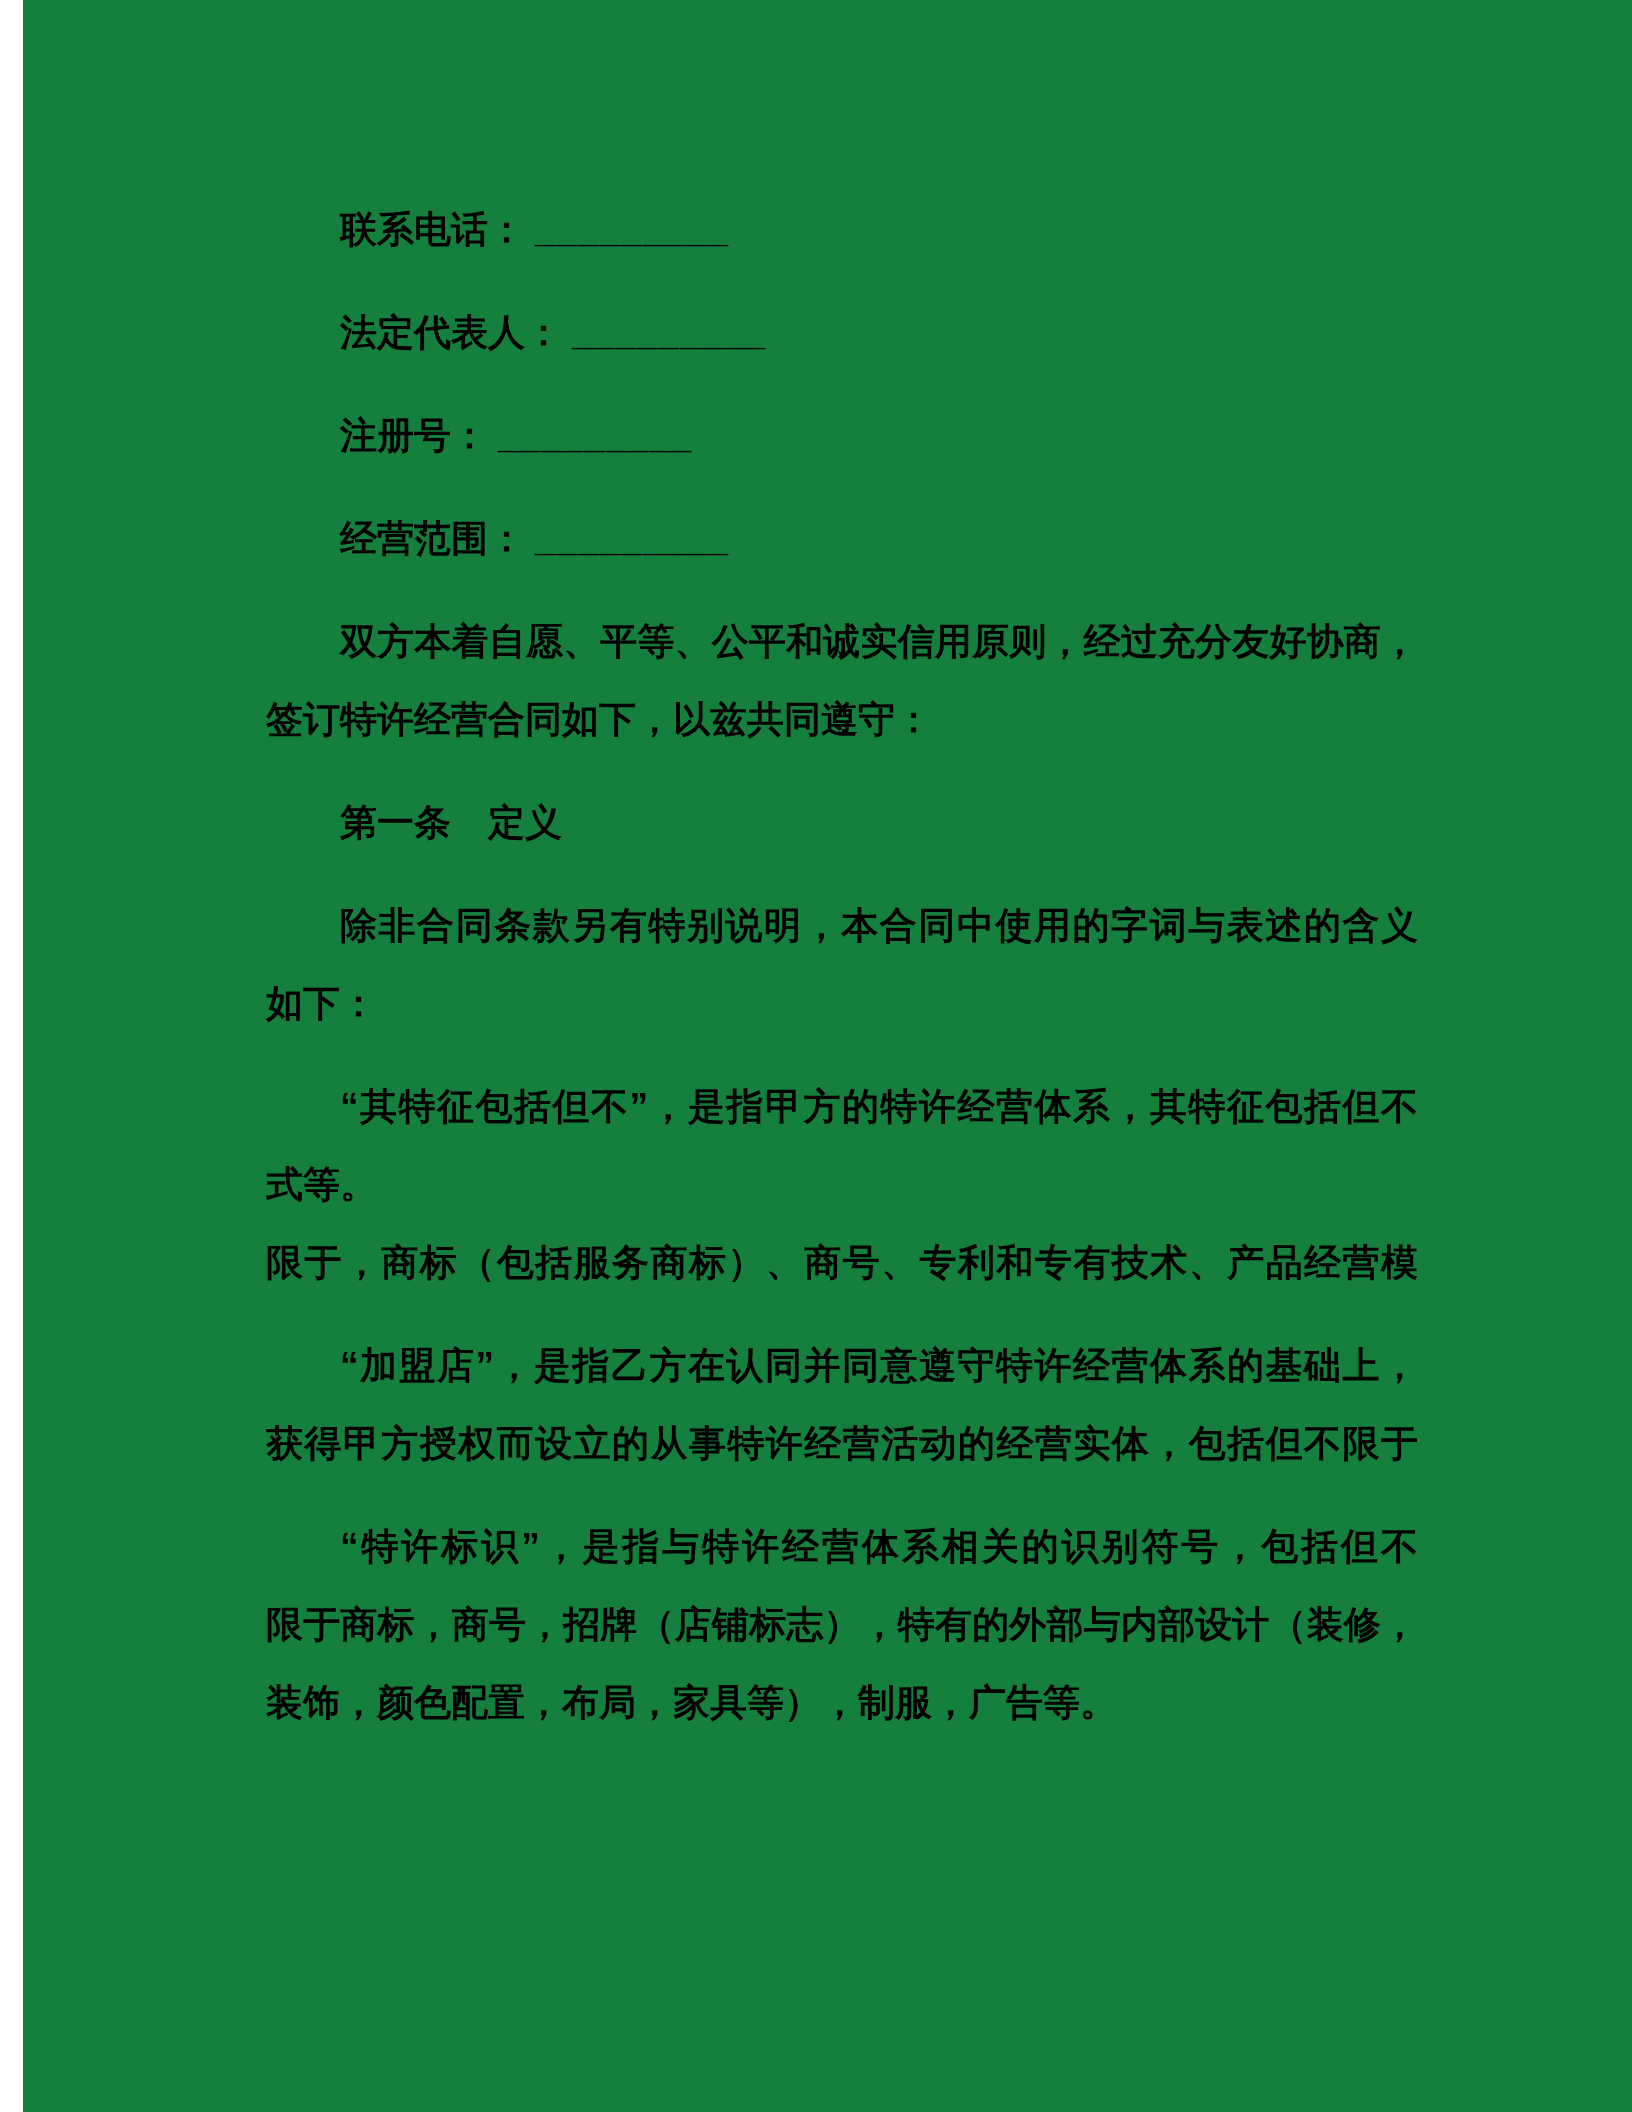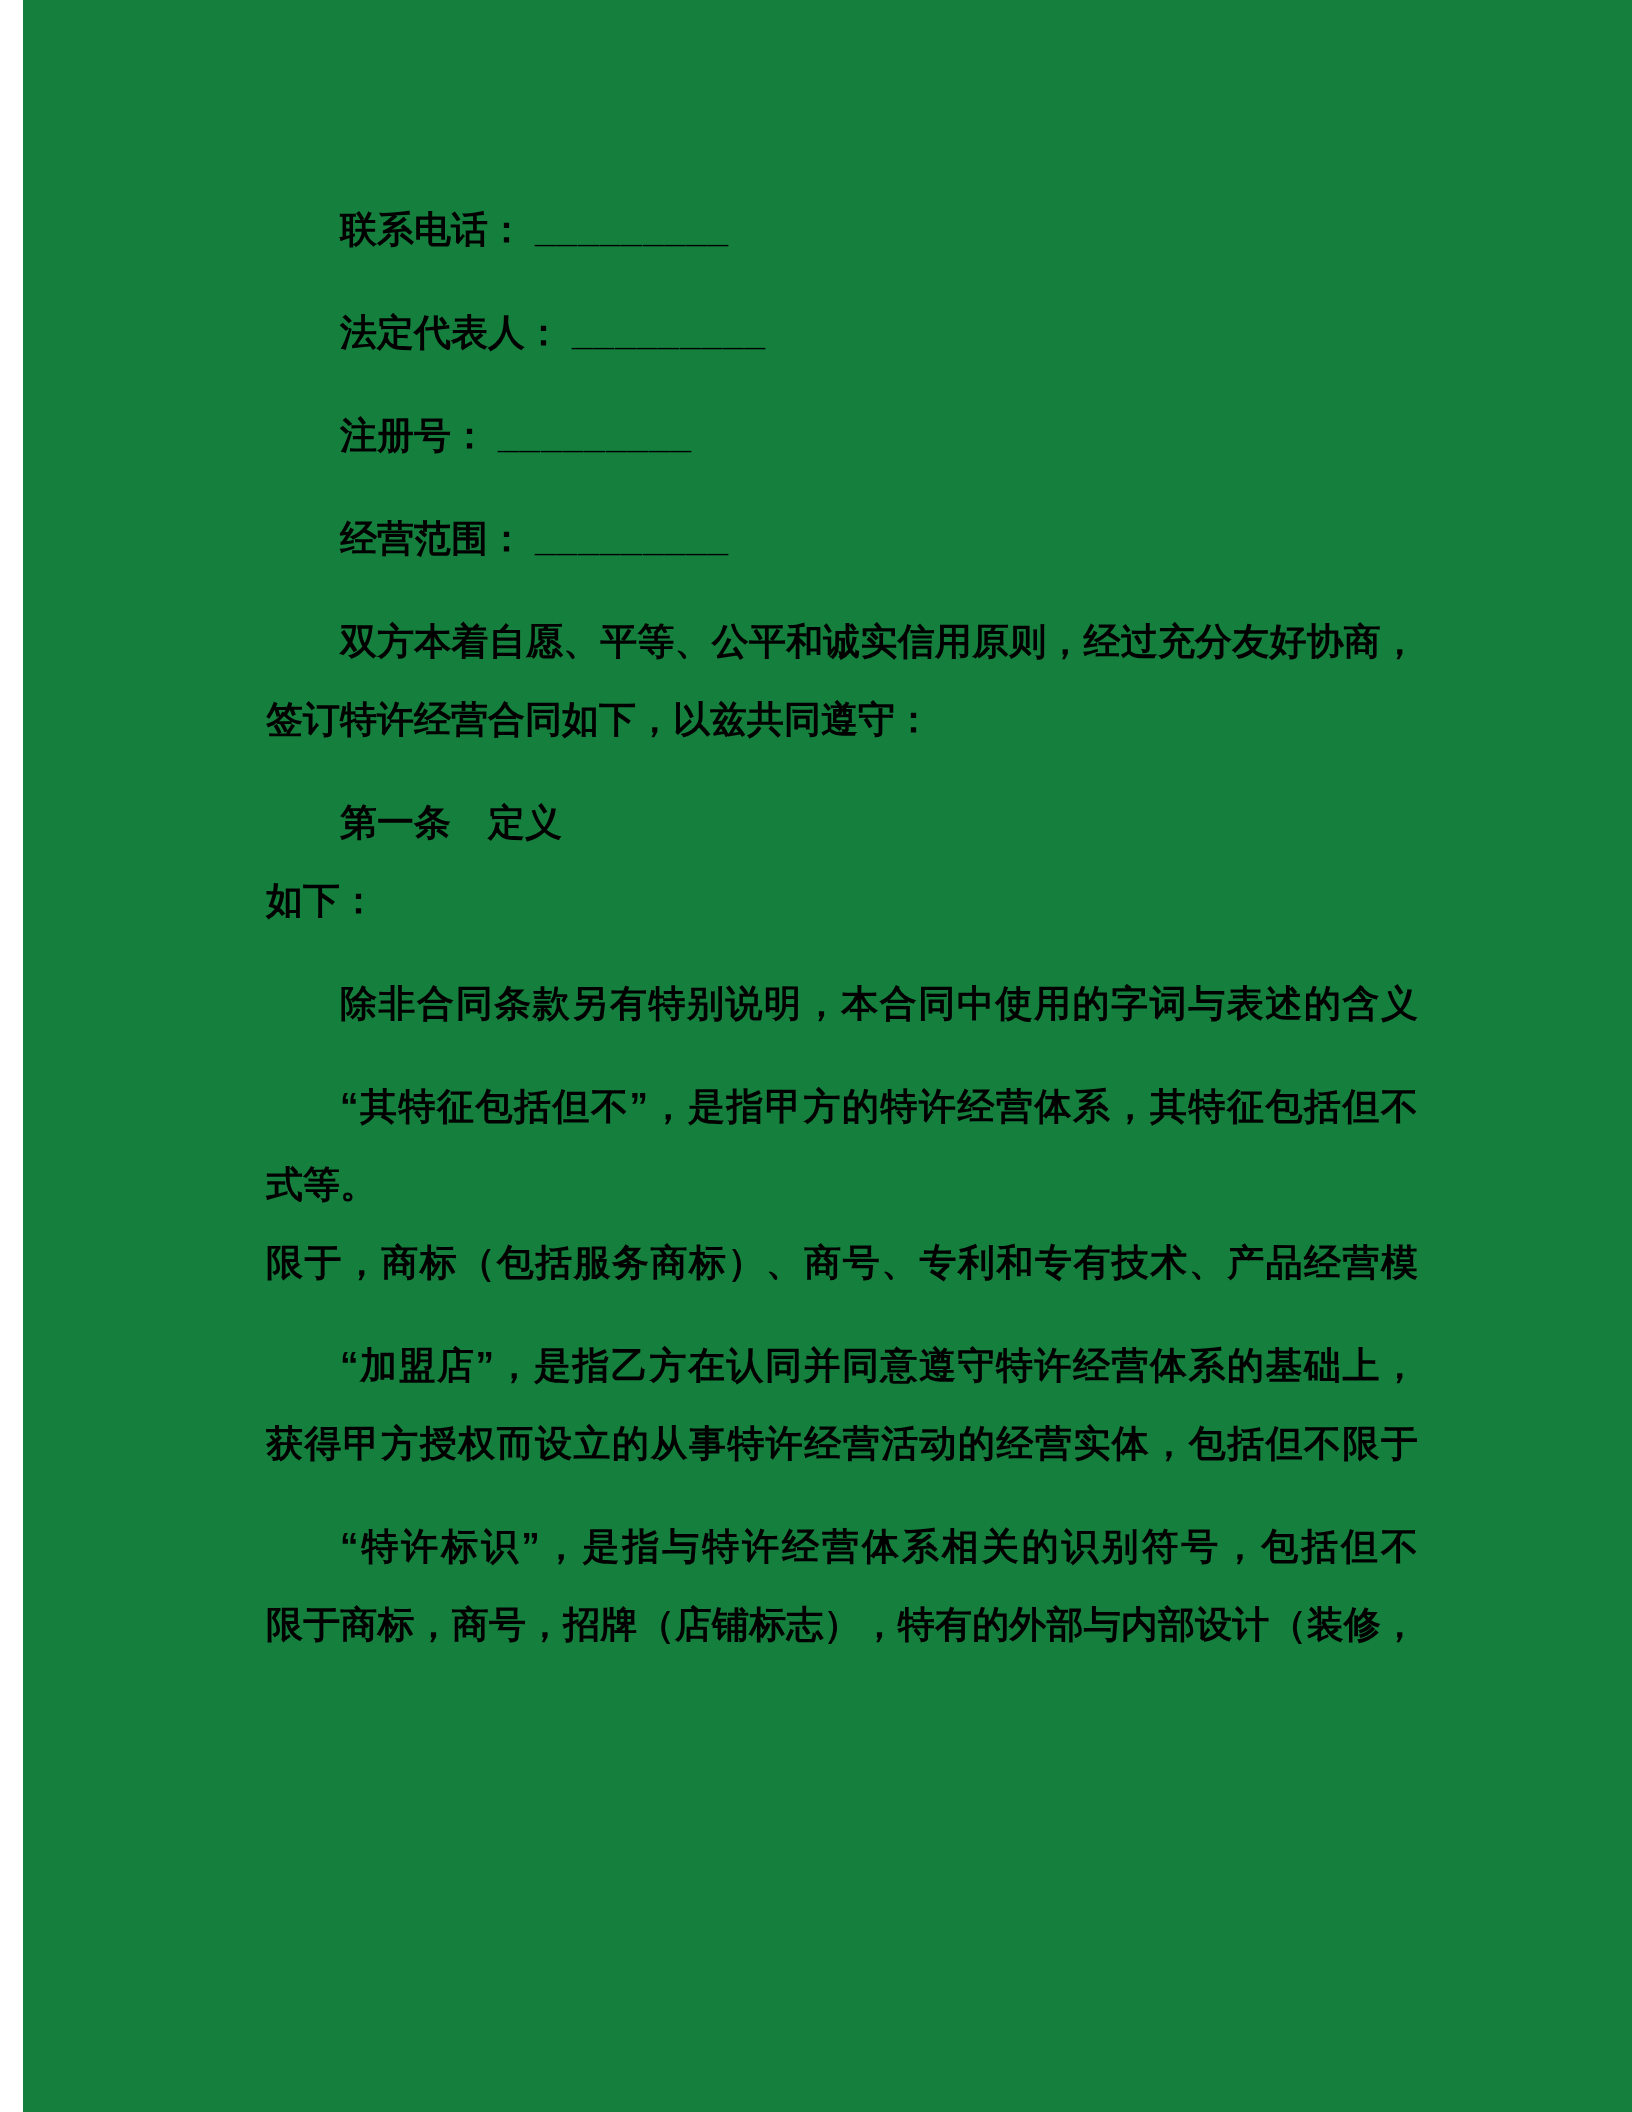--- a/index.html
+++ b/index.html
@@ -61,27 +61,28 @@
 
     <div class="ln para indent">
       <span class="label">经营范围：</span><span class="blank">_________</span>
     </div>
 
     <div class="ln para indent fill">双方本着自愿、平等、公平和诚实信用原则，经过充分友好协商，</div>
     <div class="ln">签订特许经营合同如下，以兹共同遵守：</div>
 
     <div class="ln para indent">第一条　定义</div>
 
+    <div class="ln para indent fill">除非合同条款另有特别说明，本合同中使用的字词与表述的含义</div>
     <div class="ln">如下：</div>
-    <div class="ln para indent fill">除非合同条款另有特别说明，本合同中使用的字词与表述的含义</div>
 
     <div class="ln para indent fill">“其特征包括但不”，是指甲方的特许经营体系，其特征包括但不</div>
     <div class="ln">式等。</div>
     <div class="ln fill">限于，商标（包括服务商标）、商号、专利和专有技术、产品经营模</div>
 
     <div class="ln para indent fill">“加盟店”，是指乙方在认同并同意遵守特许经营体系的基础上，</div>
     <div class="ln fill">获得甲方授权而设立的从事特许经营活动的经营实体，包括但不限于</div>
 
     <div class="ln para indent fill">“特许标识”，是指与特许经营体系相关的识别符号，包括但不</div>
     <div class="ln fill">限于商标，商号，招牌（店铺标志），特有的外部与内部设计（装修，</div>
+    <div class="ln">装饰，颜色配置，布局，家具等），制服，广告等。</div>
 
   </div>
 </div>
 
 </body></html>

